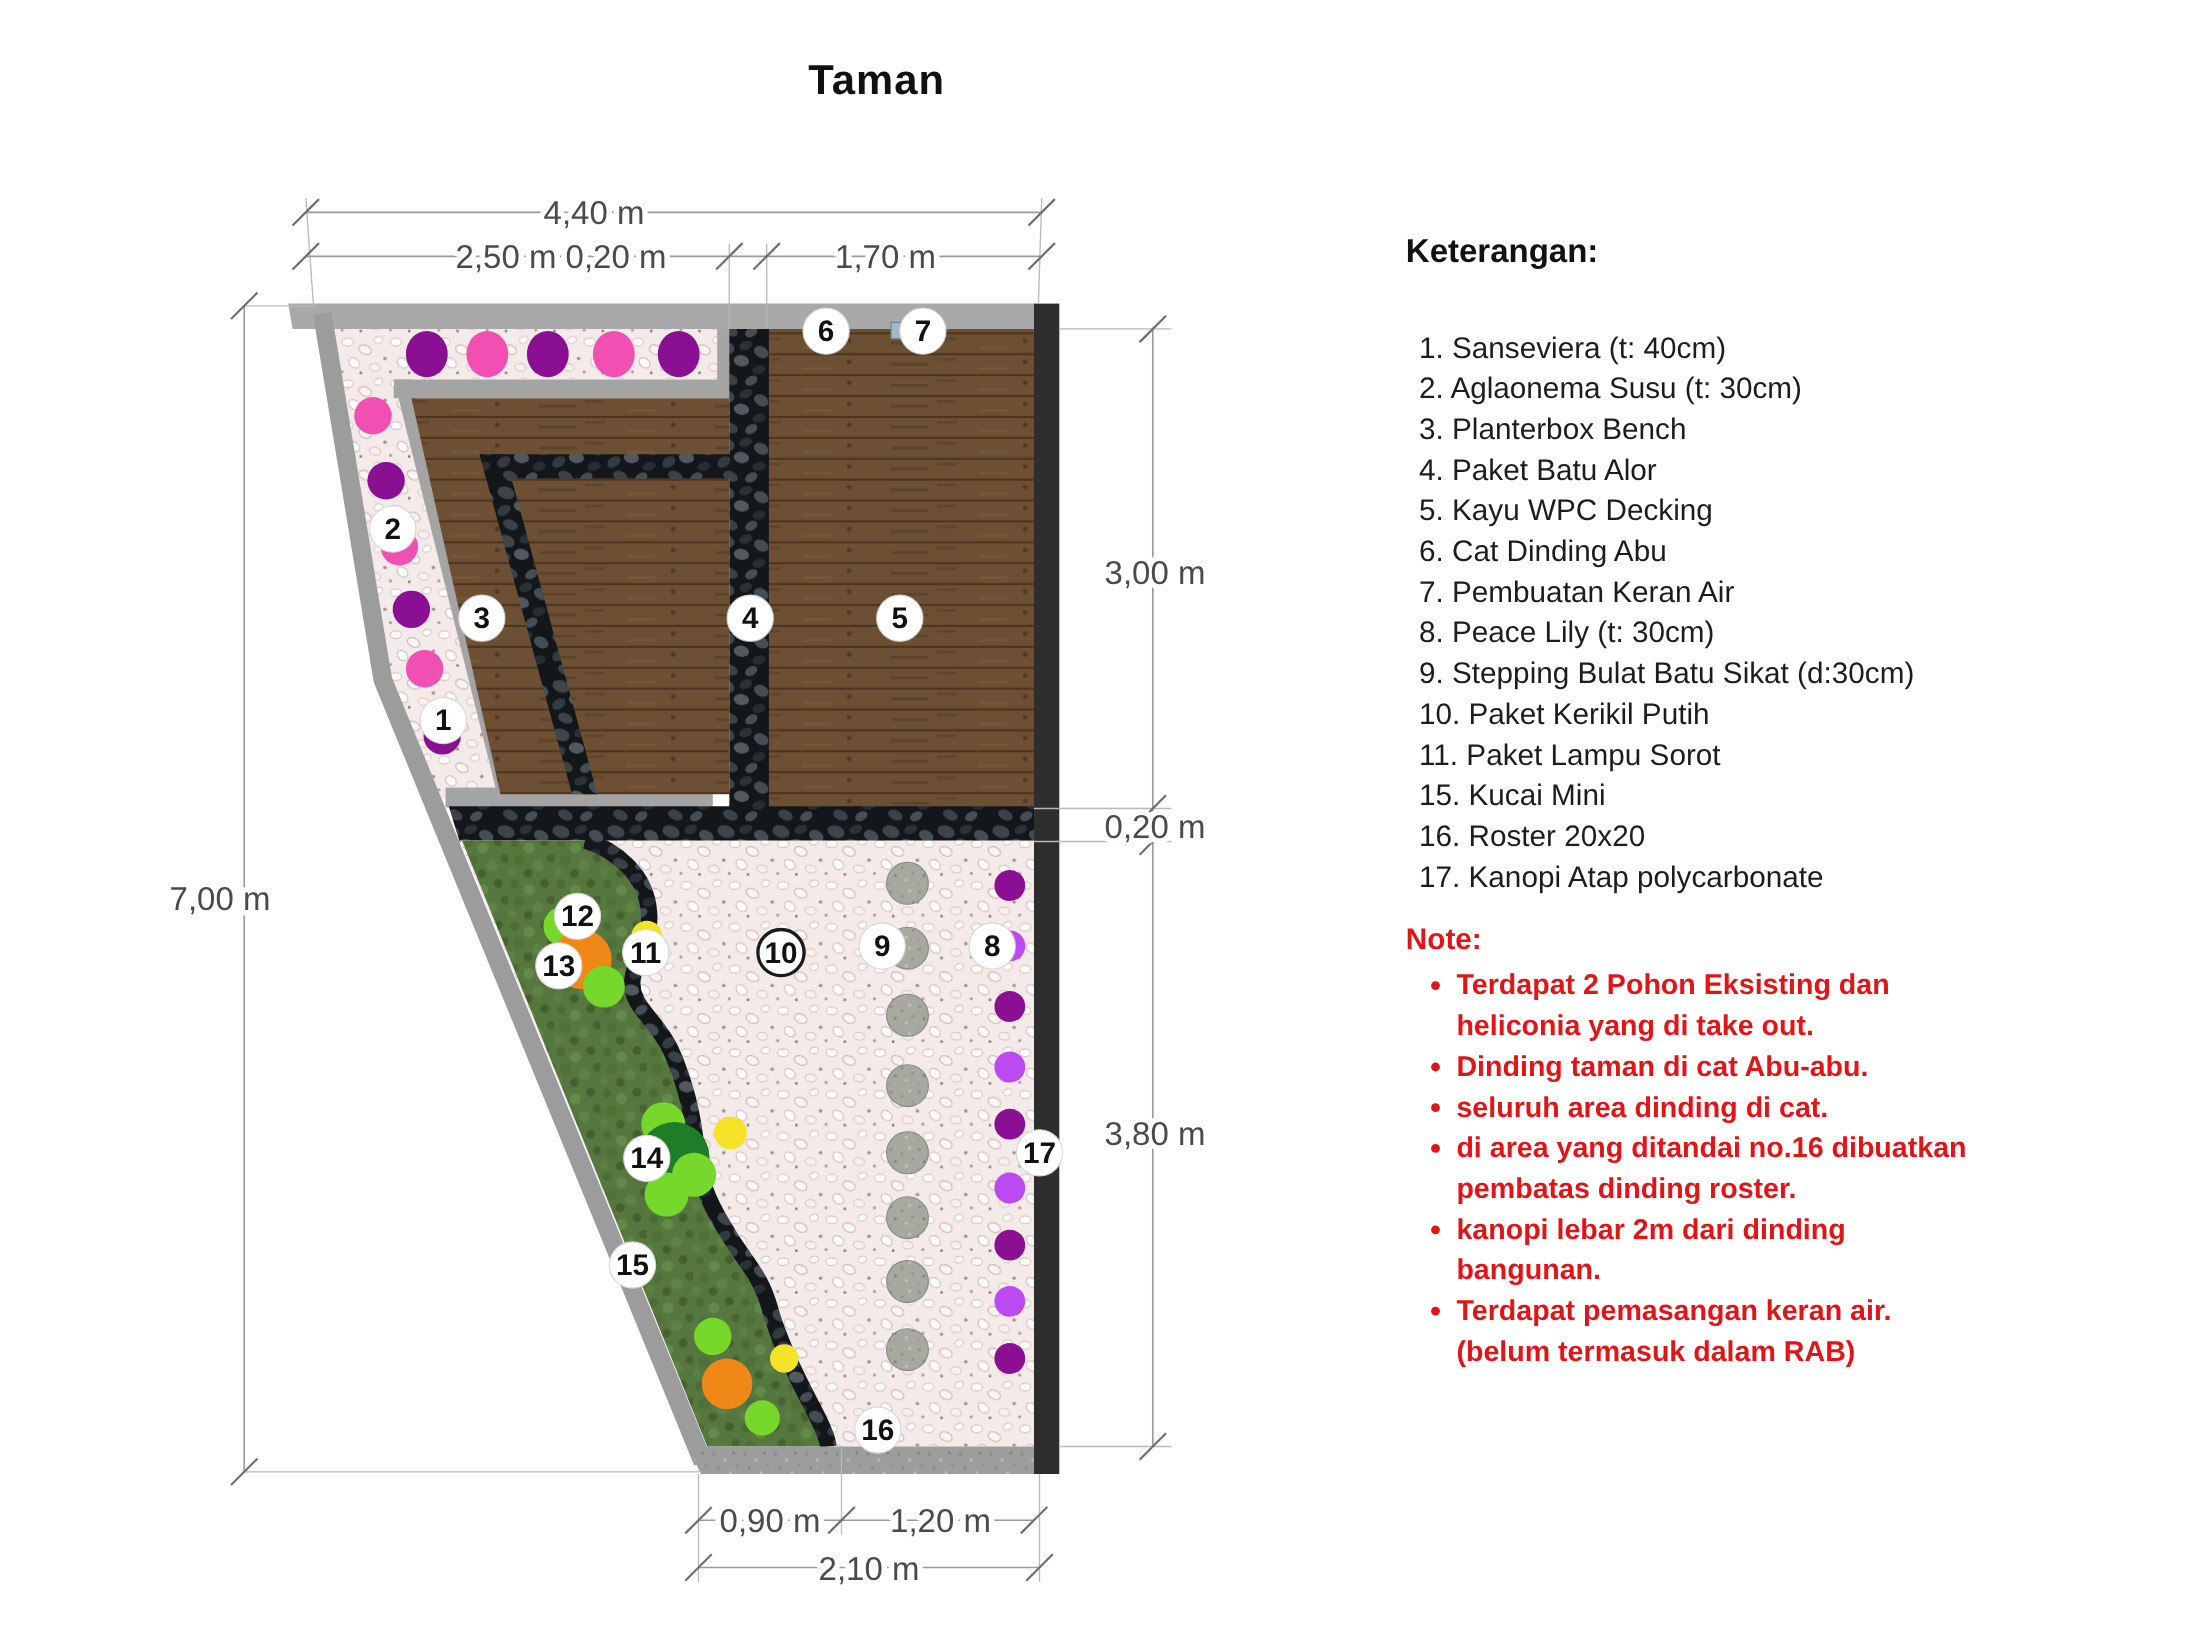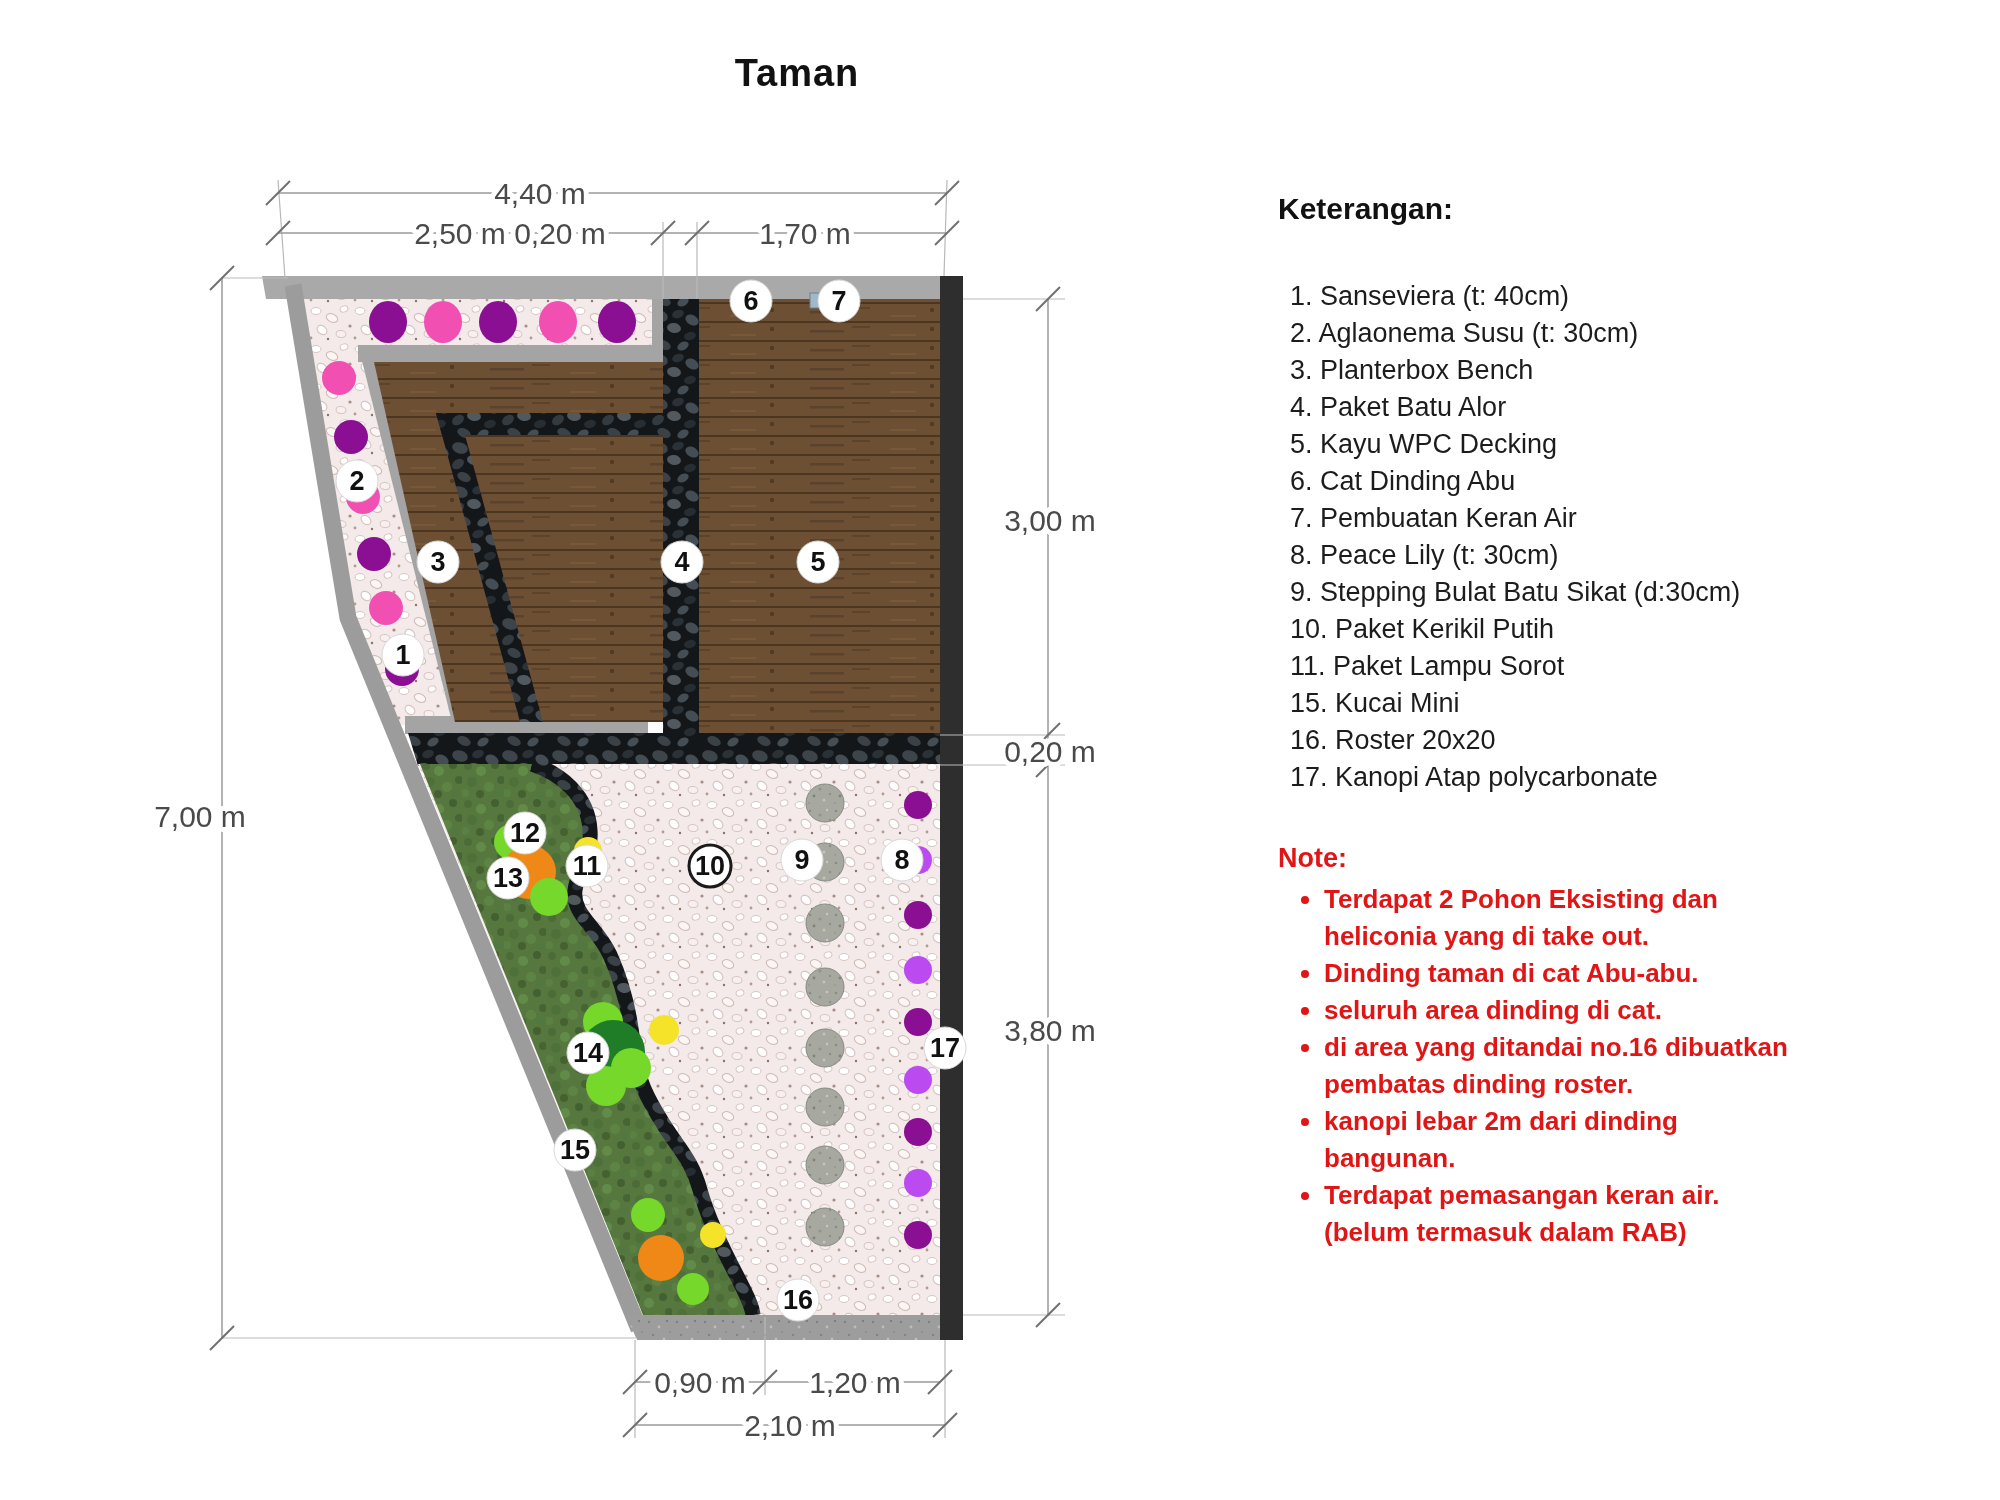--- a/index.html
+++ b/index.html
@@ -1,23 +1,23 @@
 <!DOCTYPE html>
 <html><head>
 <meta charset="utf-8">
 <style>
   html,body{margin:0;padding:0;background:#ffffff;}
   body{width:2000px;height:1500px;position:relative;font-family:"Liberation Sans",sans-serif;overflow:hidden;}
   .page-title{position:absolute;left:797px;top:52px;transform:translateX(-50%);
     font-size:38px;font-weight:bold;color:#111;letter-spacing:1px;}
   .plan-svg{position:absolute;left:0;top:0;}
-  .legend{position:absolute;left:1278px;top:192px;width:580px;color:#1c1c1c;}
+  .legend{position:absolute;left:1278px;top:212px;width:580px;color:#1c1c1c;}
   .legend-heading{font-size:30px;font-weight:bold;margin:0 0 52px 0;color:#111;}
   .legend-item{font-size:27px;font-weight:500;line-height:37px;white-space:nowrap;margin-left:12px;}
-  .note-heading{margin-top:44px;font-size:27px;font-weight:bold;color:#e01616;line-height:37px;}
+  .note-heading{margin-top:20px;font-size:27px;font-weight:bold;color:#e01616;line-height:37px;}
   .note-list{margin:4px 0 0 0;padding-left:46px;width:480px;}
   .note-list li{font-size:26px;font-weight:bold;color:#e01616;line-height:37px;margin:0;}
   svg text.dim{font-family:"Liberation Sans",sans-serif;font-size:30px;fill:#4a4a4a;
     text-anchor:middle;paint-order:stroke;stroke:#ffffff;stroke-width:10px;stroke-linejoin:round;}
   svg text.mk{font-family:"Liberation Sans",sans-serif;font-size:27px;font-weight:bold;fill:#111;text-anchor:middle;}
 </style>
 </head>
 <body>
 
 <div class="page-title">Taman</div>

